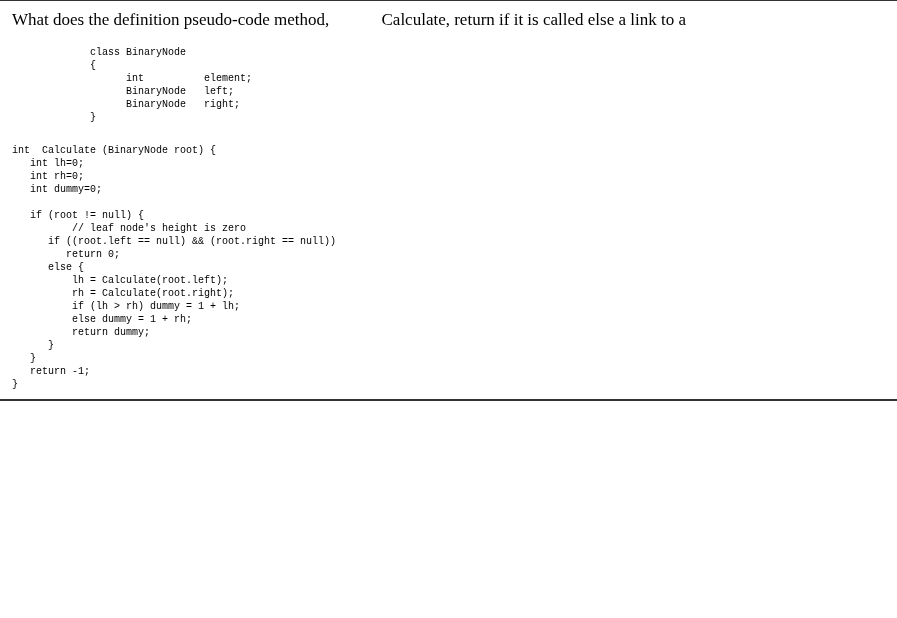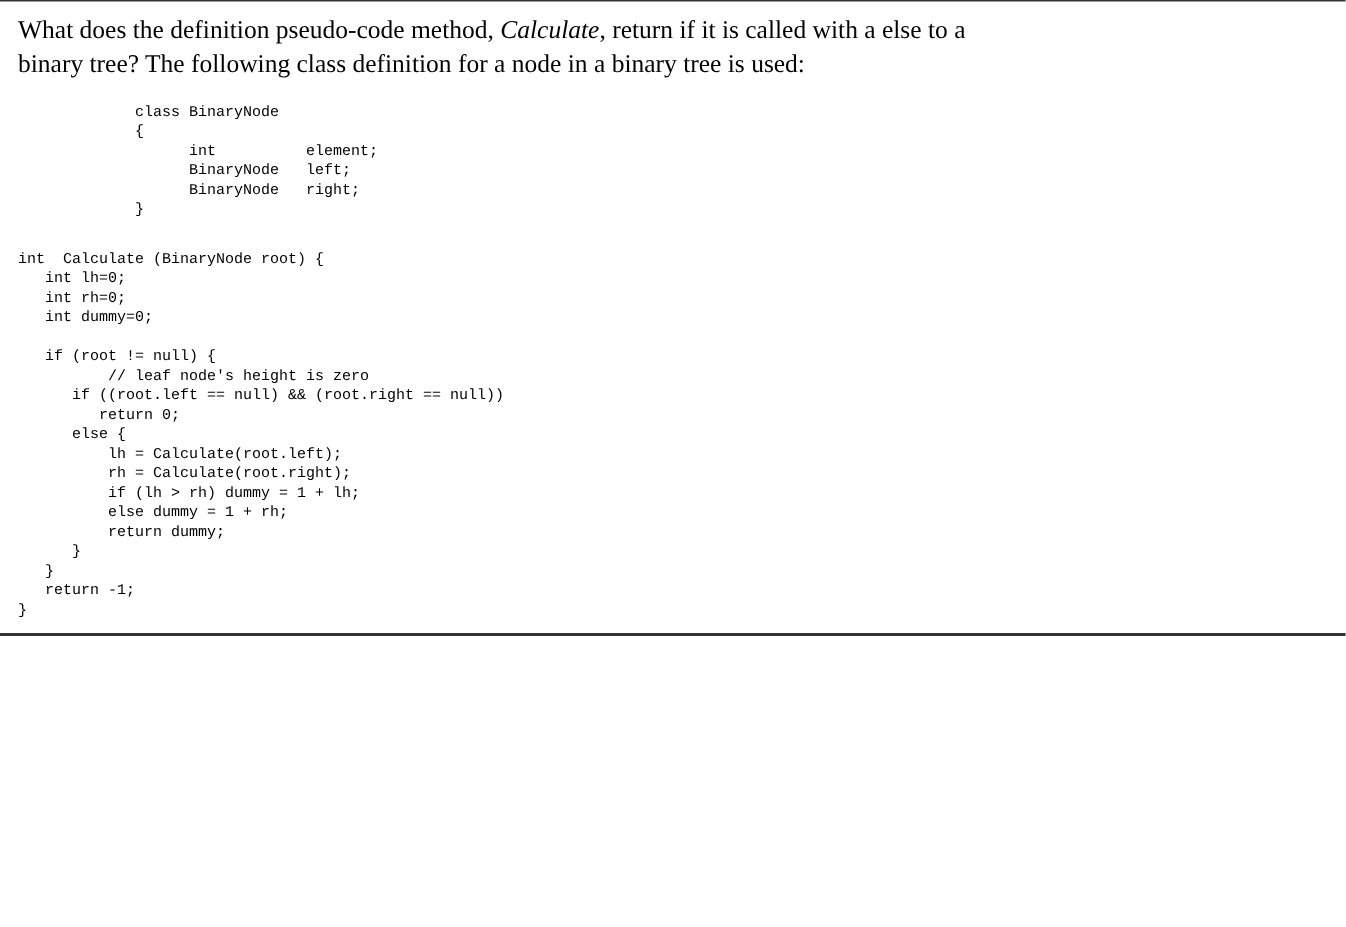--- a/index.html
+++ b/index.html
@@ -13,41 +13,40 @@
       box-sizing: border-box;
       border-top: 1px solid #333;
       border-bottom: 2px solid #333;
     }
     .question {
       font-family: Georgia, 'Times New Roman', serif;
       line-height: 1.35;
       margin-bottom: 14px;
     }
     .question .em {
-      font-style: italic;
+      margin-left: 48px;
     }
     .code-block {
       font-family: 'Courier New', Courier, monospace;
       font-size: 10px;
       line-height: 1.3;
       white-space: pre;
       margin-left: 30px;
     }
     .code-block-outer {
       margin-left: 0;
     }
   </style>
 </head>
 <body>
 
 
 
 <div class="question">
-  <span>What does the definition pseudo-code method, </span><span class="em">Calculate</span><span>, return if it is called with a else to a</span><br>
-  <span>binary tree?  The following class definition for a node in a binary tree is used:</span>
+  <span>What does the definition pseudo-code method, </span><span class="em">Calculate</span><span>, return if it is called else a link to a</span><br>
 </div>
 
 <div class="code-block">        class BinaryNode
         {
               int          element;
               BinaryNode   left;
               BinaryNode   right;
         }</div>
 
 <br>

